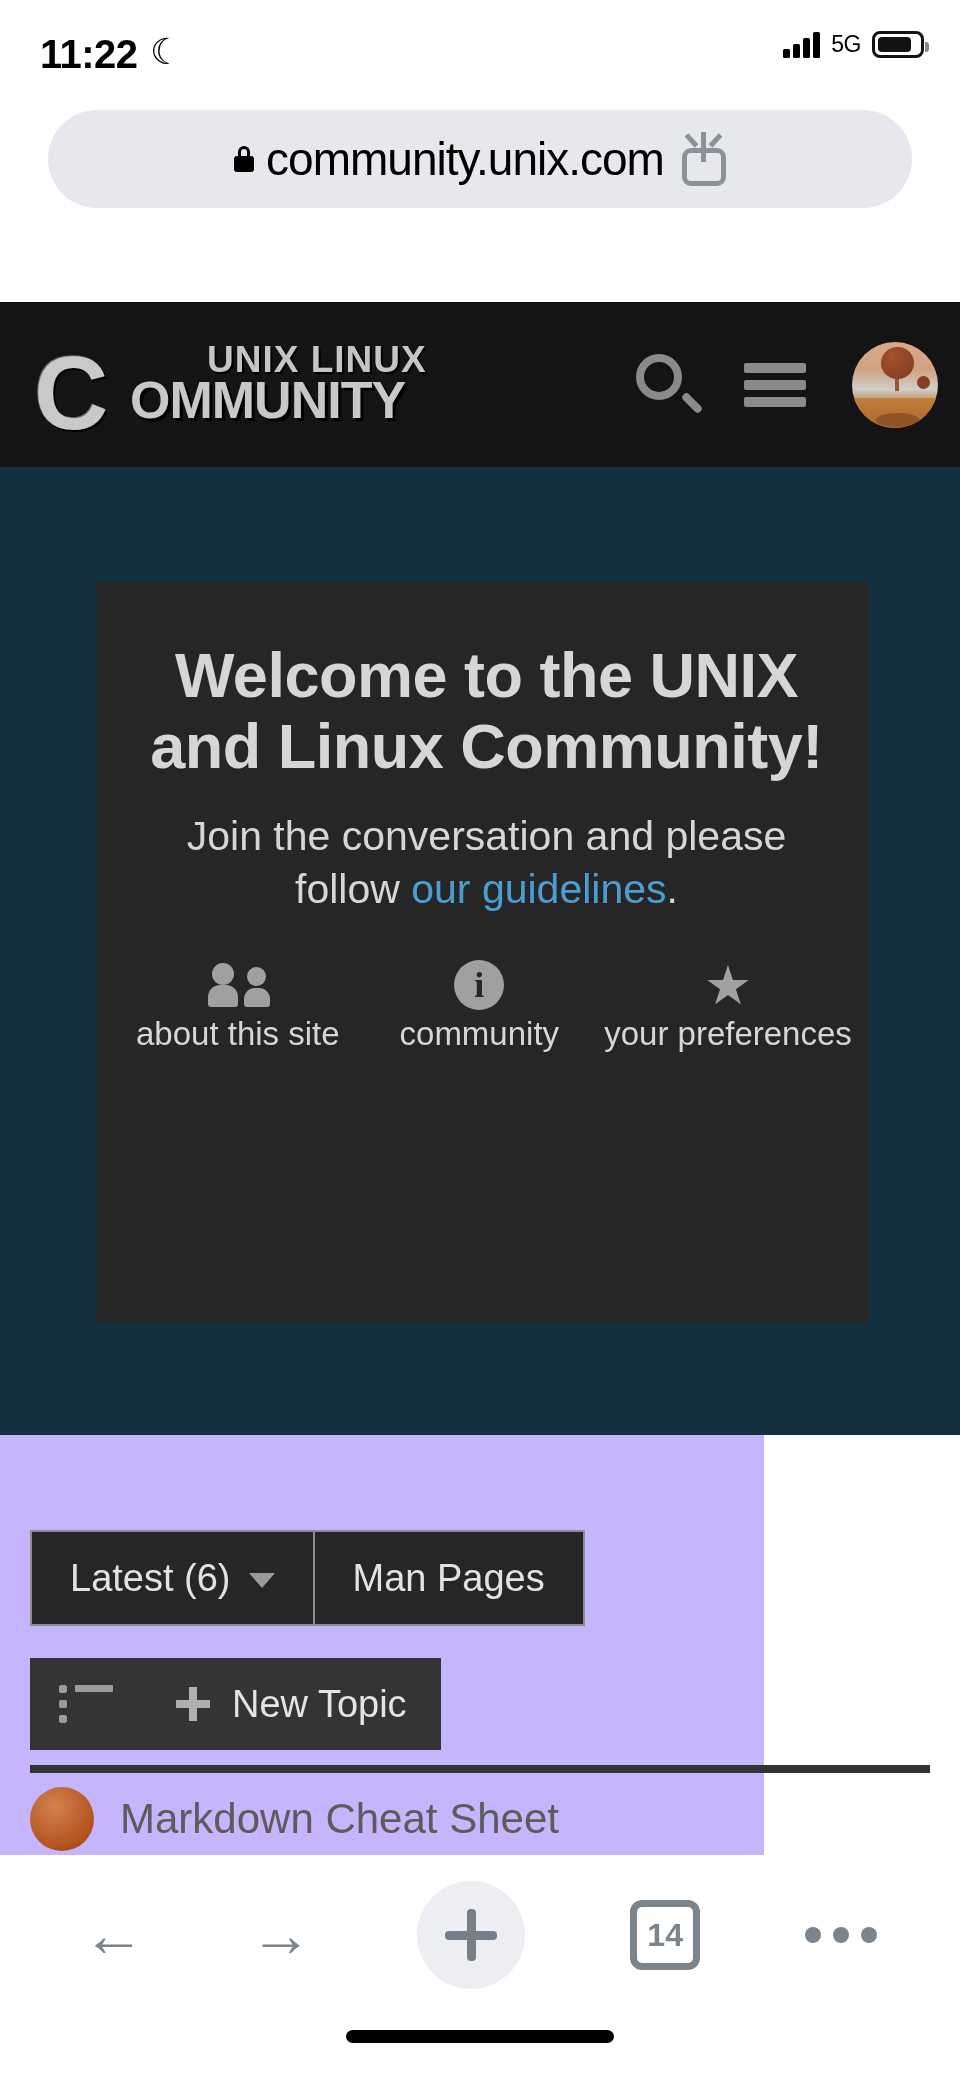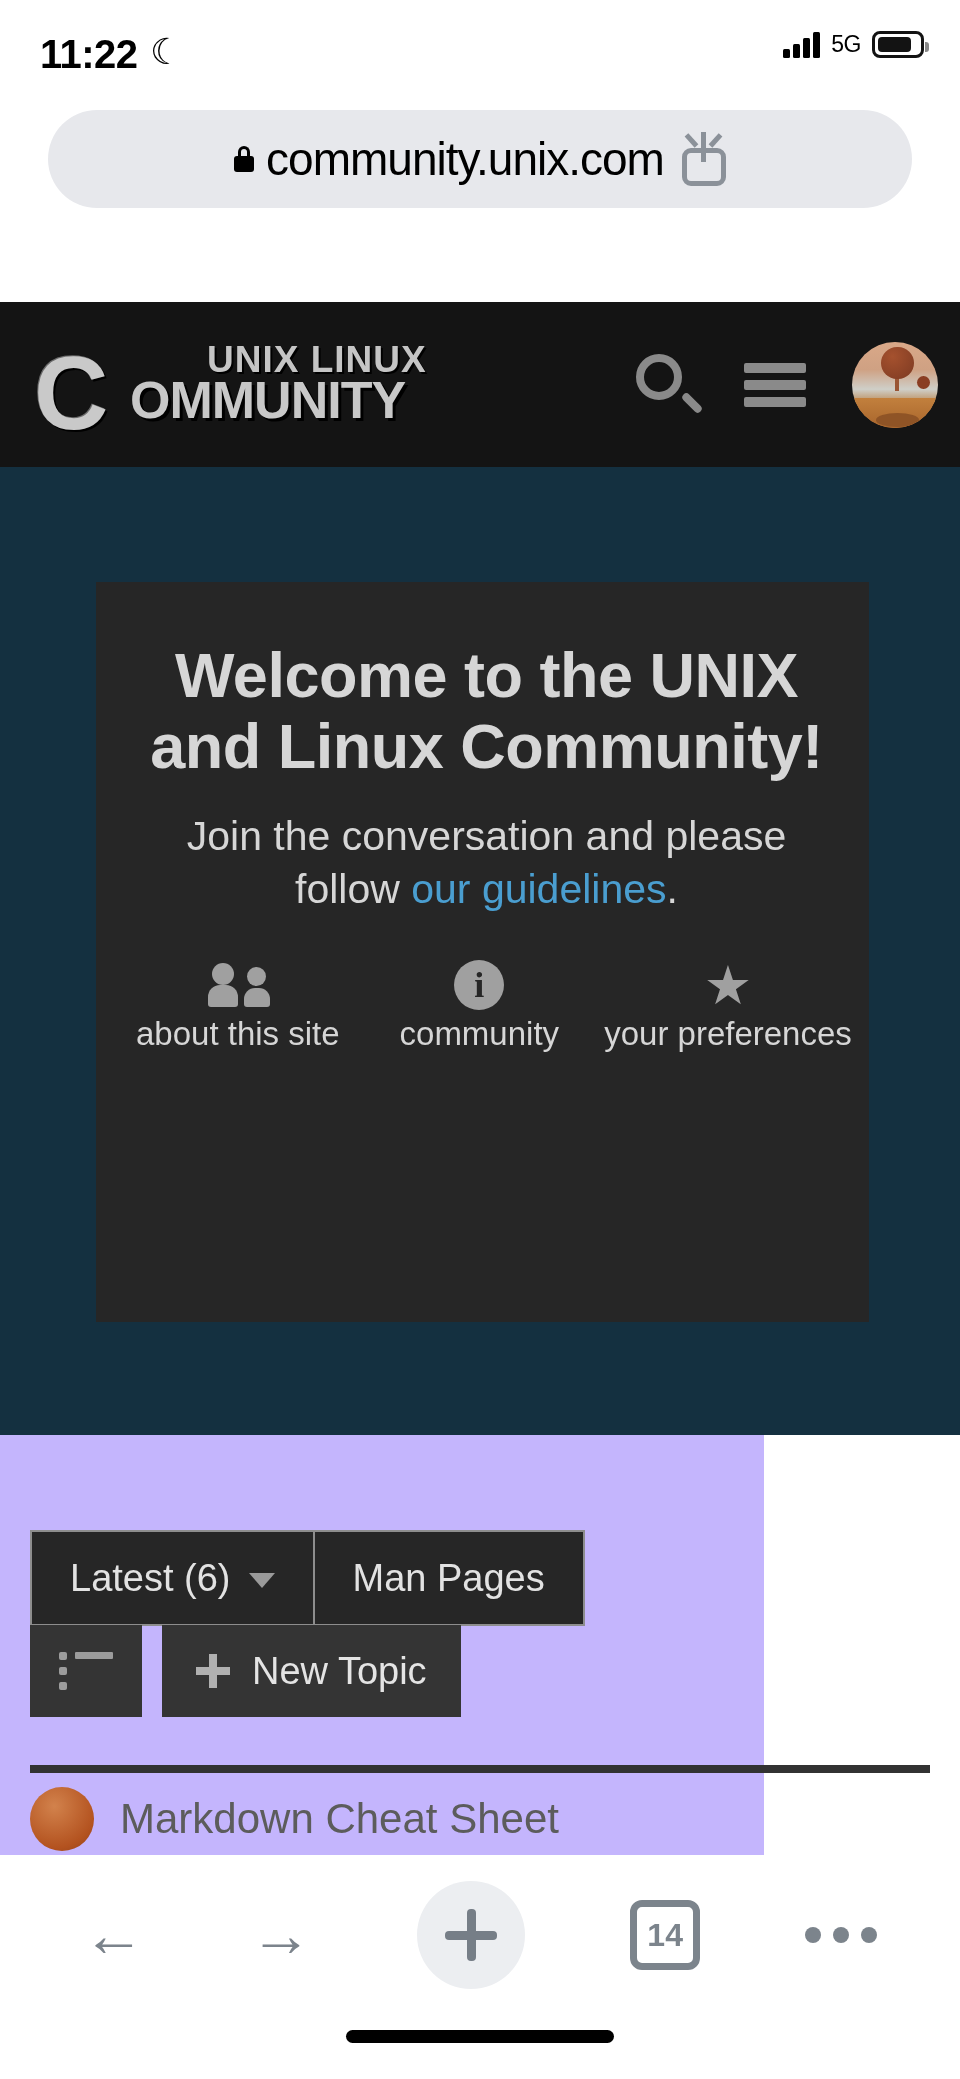--- a/index.html
+++ b/index.html
@@ -206,21 +206,21 @@
   }
   .tab {
     height: 92px; display: flex; align-items: center; justify-content: center; gap: 18px;
     padding: 0 38px; font-size: 38px; color: #e2e2e2; background: #262626;
   }
   .tab + .tab { border-left: 2px solid #8d8d8d; }
   .caret {
     width: 0; height: 0; border-left: 13px solid transparent; border-right: 13px solid transparent;
     border-top: 15px solid #9a9a9a; margin-top: 4px;
   }
-  .actions { position: absolute; left: 30px; top: 190px; display: flex; gap: 20px; }
+  .actions { position: absolute; left: 30px; top: 223px; display: flex; }
   .btn-list {
     width: 112px; height: 92px; background: #343434;
     display: flex; align-items: center; justify-content: center;
   }
   .ic-list { width: 54px; height: 38px; position: relative; }
   .ic-list i {
     position: absolute; left: 16px; height: 7px; width: 38px; background: #9c9c9c; border-radius: 2px;
   }
   .ic-list i:nth-child(1) { top: 0; }
   .ic-list i:nth-child(2) { top: 15px; }

